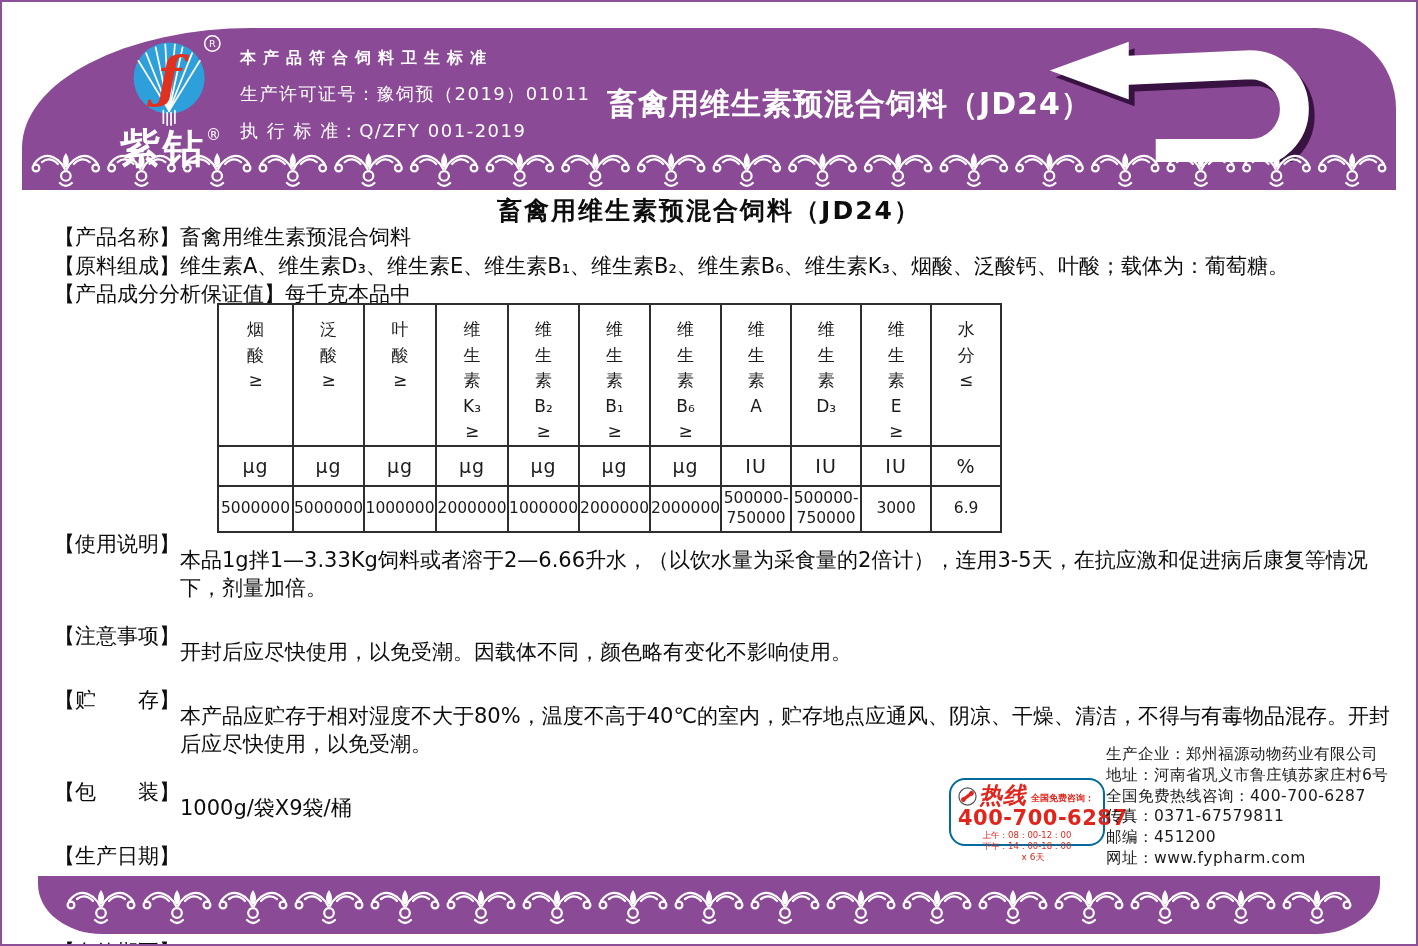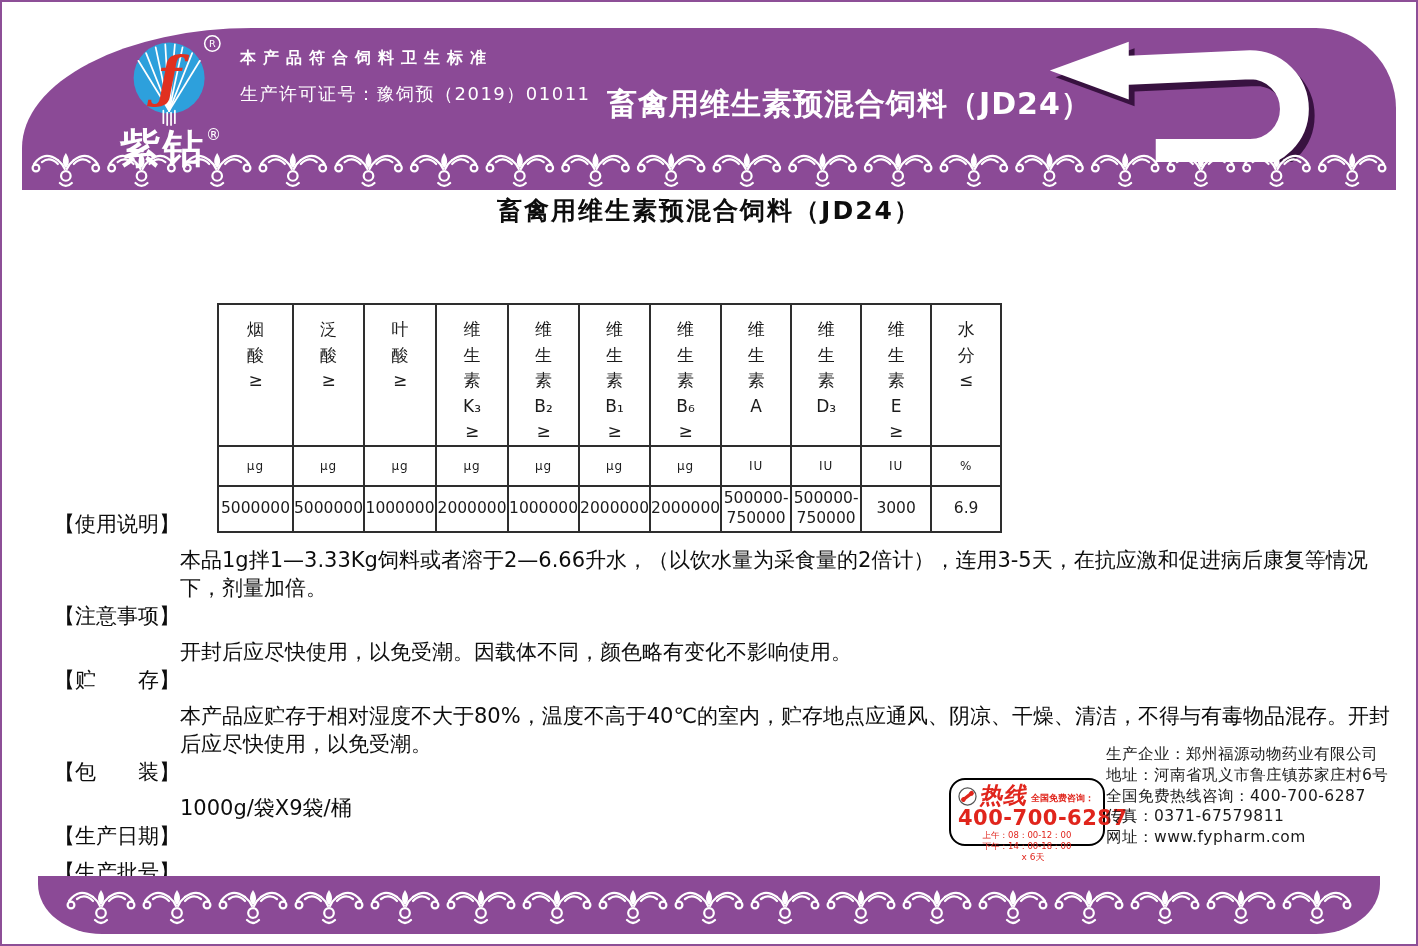--- a/index.html
+++ b/index.html
@@ -43,32 +43,32 @@
   .fields { position:absolute; left:52px; top:221px; font-size:21px; }
   .field-row { display:flex; line-height:28.5px; white-space:nowrap; }
   .field-label { flex:0 0 auto; }
 
   table.analysis { position:absolute; left:215px; top:301px; border-collapse:collapse; table-layout:fixed; }
   table.analysis td {
     border:2px solid #2e2e2e; text-align:center; white-space:pre-line;
     color:#1c1c1c; overflow:hidden;
   }
   tr.t-head td { height:128px; vertical-align:top; padding-top:12px; font-size:17px; line-height:1.5; }
-  tr.t-unit td { height:40px; vertical-align:middle; font-size:12px; letter-spacing:1px; }
+  tr.t-unit td { height:40px; vertical-align:middle; font-size:19px; letter-spacing:1px; }
   tr.t-val td  { height:46px; vertical-align:middle; font-size:15.5px; line-height:1.25; }
 
   .sections { position:absolute; left:52px; top:508px; width:1338px; font-size:21px; }
   .section-row { display:flex; line-height:28px; }
-  .section-label { flex:0 0 auto; white-space:pre; }
+  .section-label { flex:0 0 auto; white-space:pre;margin-top:20px; }
   .section-value { flex:1;margin-top:36px; }
 
   
   .hotline {
     position:absolute; left:947px; top:776px; width:156px; height:68px;
-    border:2px solid #000000; border-radius:16px; color:#e0251c;
+    border:2px solid #0369a1; border-radius:16px; color:#e0251c;
     padding:4px 7px 2px 7px;
   }
   .hl-row1 { display:flex; align-items:flex-end; }
   .hl-phone-icon { width:19px; height:19px; margin:0 2px 1px 0; flex:0 0 auto; }
   .hl-name { font-size:23px; font-weight:bold; font-style:italic; letter-spacing:1px; line-height:1; }
   .hl-tag { font-size:9px; font-weight:bold; margin:0 0 2px 4px; white-space:nowrap; }
   .hl-number { font-size:21px; font-weight:bold; line-height:1.1; letter-spacing:0.5px; white-space:nowrap; }
   .hl-hours { display:flex; align-items:center;flex-direction:column; }
   .hl-hours-lines { font-size:8.5px; line-height:1.25; white-space:pre; }
   .hl-days { font-size:9px; margin-left:12px; white-space:nowrap; }
@@ -129,20 +129,21 @@
         <text x="52" y="68" text-anchor="middle" font-family="DejaVu Serif, serif" font-style="italic" font-weight="bold" font-size="58" fill="#e03020">ƒ</text>
         <circle cx="97" cy="12" r="8" fill="none" stroke="#ffffff" stroke-width="1.6"></circle>
         <text x="97" y="16" text-anchor="middle" font-size="10" fill="#ffffff">R</text>
       </svg>
       <div class="logo-text"><span>紫钻</span><span class="logo-reg">®</span></div>
     </div>
 
     <div class="claims">
       <div class="claim-main">本产品符合饲料卫生标准</div>
       <div class="claim-line">生产许可证号：豫饲预（2019）01011</div>
+      <div class="claim-line">执 行 标 准：Q/ZFY 001-2019</div>
     </div>
 
     <div class="title-in-header">畜禽用维生素预混合饲料（JD24）</div>
 
     <div class="arrow-wrap">
       <svg viewBox="0 0 340 135" width="330" height="130">
         <g transform="translate(6,7)" fill="none" stroke="#381240" stroke-width="30">
           <path d="M 116 40 L 248 34 A 46 46 0 0 1 248 126 L 150 126"></path>
           <polygon points="122,10 122,70 40,40" fill="#381240" stroke="none"></polygon>
         </g>
@@ -172,20 +173,34 @@
           <use href="#orn" xlink:href="#orn" x="1064" y="2"></use>
           <use href="#orn" xlink:href="#orn" x="1140" y="2"></use>
           <use href="#orn" xlink:href="#orn" x="1216" y="2"></use>
           <use href="#orn" xlink:href="#orn" x="1292" y="2"></use>
         </svg>
     </div>
   </div>
 
   <div class="page-title">畜禽用维生素预混合饲料（JD24）</div>
 
+  <div class="fields">
+    <div class="field-row">
+      <span class="field-label">【产品名称】</span>
+      <span class="field-value">畜禽用维生素预混合饲料</span>
+    </div>
+    <div class="field-row">
+      <span class="field-label">【原料组成】</span>
+      <span class="field-value">维生素A、维生素D₃、维生素E、维生素B₁、维生素B₂、维生素B₆、维生素K₃、烟酸、泛酸钙、叶酸；载体为：葡萄糖。</span>
+    </div>
+    <div class="field-row">
+      <span class="field-label">【产品成分分析保证值】</span>
+      <span class="field-value">每千克本品中</span>
+    </div>
+  </div>
 
   <table class="analysis">
     <colgroup>
       <col style="width:75px">
         <col style="width:64px">
         <col style="width:72px">
         <col style="width:72px">
       <col style="width:70px">
         <col style="width:70px">
         <col style="width:71px">
@@ -323,20 +338,21 @@
 下午：14：00-18：00</span>
       <span class="hl-days">x 6天</span>
     </div>
   </div>
 
   <div class="company">
     <div>生产企业：郑州福源动物药业有限公司</div>
     <div>地址：河南省巩义市鲁庄镇苏家庄村6号</div>
     <div>全国免费热线咨询：400-700-6287</div>
     <div>传真：0371-67579811</div>
+    <div>邮编：451200</div>
     <div>网址：www.fypharm.com</div>
   </div>
 
   <div class="footer-band">
     <div class="ornament-bottom">
       <svg class="ornament-row" viewBox="0 0 1292 44" preserveAspectRatio="xMidYMid meet">
           <use href="#orn" xlink:href="#orn" x="0" y="2"></use>
           <use href="#orn" xlink:href="#orn" x="76" y="2"></use>
           <use href="#orn" xlink:href="#orn" x="152" y="2"></use>
           <use href="#orn" xlink:href="#orn" x="228" y="2"></use>

